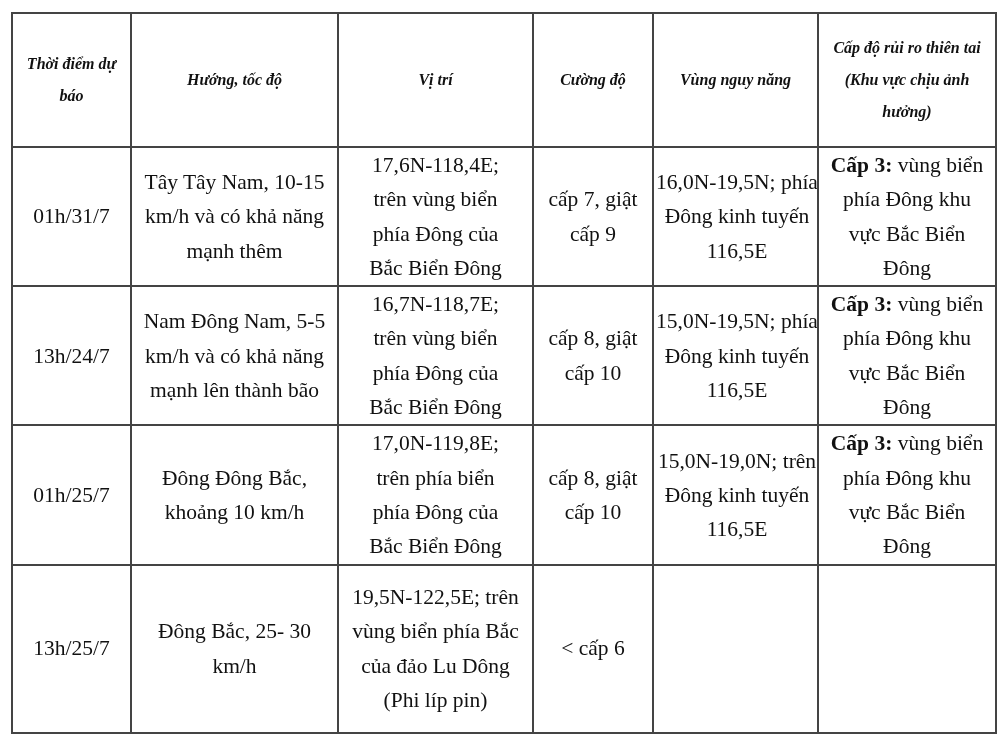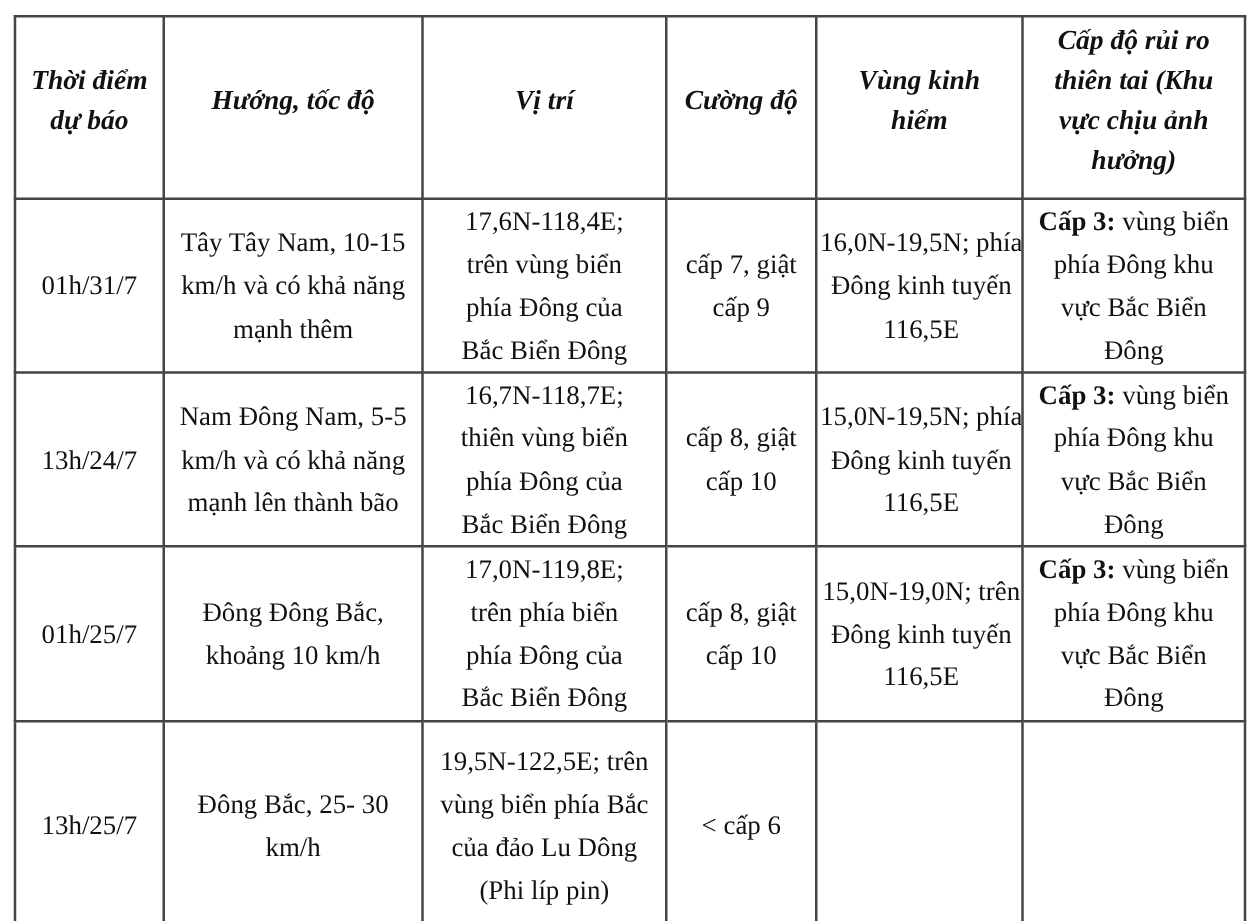--- a/index.html
+++ b/index.html
@@ -30,25 +30,25 @@
     table.forecast td {
       border: 2px solid #444444;
       text-align: center;
       vertical-align: middle;
       padding: 0 2px;
       overflow: hidden;
     }
     table.forecast th {
       font-weight: bold;
       font-style: italic;
-      font-size: 22px;
+      font-size: 16px;
       line-height: 32px;
       height: 132px;
       padding-top: 0;
-      padding-bottom: 12px;
+      padding-bottom: 0;
     }
     table.forecast td {
       font-size: 21.5px;
       line-height: 34.3px;
     }
     table.forecast tr.r1 td,
     table.forecast tr.r2 td,
     table.forecast tr.r3 td { height: 133px; }
     table.forecast tr.r4 td { height: 166px; }
     .cell-text { display: inline-block; }
@@ -66,37 +66,37 @@
       <col style="width:120px">
       <col style="width:165px">
       <col style="width:178px">
     </colgroup>
     <thead>
       <tr>
         <th><span class="cell-text" style="width:100px">Thời điểm dự báo</span></th>
         <th><span class="cell-text">Hướng, tốc độ</span></th>
         <th><span class="cell-text">Vị trí</span></th>
         <th><span class="cell-text">Cường độ</span></th>
-        <th><span class="cell-text" style="width:120px">Vùng kinh hiểm</span></th>
+        <th><span class="cell-text" style="width:120px">Vùng nguy năng</span></th>
         <th><span class="cell-text" style="width:150px">Cấp độ rủi ro thiên tai (Khu vực chịu ảnh hưởng)</span></th>
       </tr>
     </thead>
     <tbody>
       <tr class="r1">
         <td><span class="cell-text">01h/31/7</span></td>
         <td><span class="cell-text" style="width:195px">Tây Tây Nam, 10-15 km/h và có khả năng mạnh thêm</span></td>
         <td><span class="cell-text" style="width:160px">17,6N-118,4E; trên vùng biển phía Đông của Bắc Biển Đông</span></td>
         <td><span class="cell-text" style="width:110px">cấp 7, giật cấp 9</span></td>
         <td><span class="cell-text" style="width:162px">16,0N-19,5N; phía Đông kinh tuyến 116,5E</span></td>
         <td><span class="cell-text" style="width:165px"><span class="risk-level">Cấp 3:</span> <span>vùng biển phía Đông khu vực Bắc Biển Đông</span></span></td>
       </tr>
       <tr class="r2">
         <td><span class="cell-text">13h/24/7</span></td>
         <td><span class="cell-text" style="width:200px">Nam Đông Nam, 5-5 km/h và có khả năng mạnh lên thành bão</span></td>
-        <td><span class="cell-text" style="width:160px">16,7N-118,7E; thiên vùng biển phía Đông của Bắc Biển Đông</span></td>
+        <td><span class="cell-text" style="width:160px">16,7N-118,7E; trên vùng biển phía Đông của Bắc Biển Đông</span></td>
         <td><span class="cell-text" style="width:110px">cấp 8, giật cấp 10</span></td>
         <td><span class="cell-text" style="width:162px">15,0N-19,5N; phía Đông kinh tuyến 116,5E</span></td>
         <td><span class="cell-text" style="width:165px"><span class="risk-level">Cấp 3:</span> <span>vùng biển phía Đông khu vực Bắc Biển Đông</span></span></td>
       </tr>
       <tr class="r3">
         <td><span class="cell-text">01h/25/7</span></td>
         <td><span class="cell-text" style="width:180px">Đông Đông Bắc, khoảng 10 km/h</span></td>
         <td><span class="cell-text" style="width:160px">17,0N-119,8E; trên phía biển phía Đông của Bắc Biển Đông</span></td>
         <td><span class="cell-text" style="width:110px">cấp 8, giật cấp 10</span></td>
         <td><span class="cell-text" style="width:162px">15,0N-19,0N; trên Đông kinh tuyến 116,5E</span></td>

